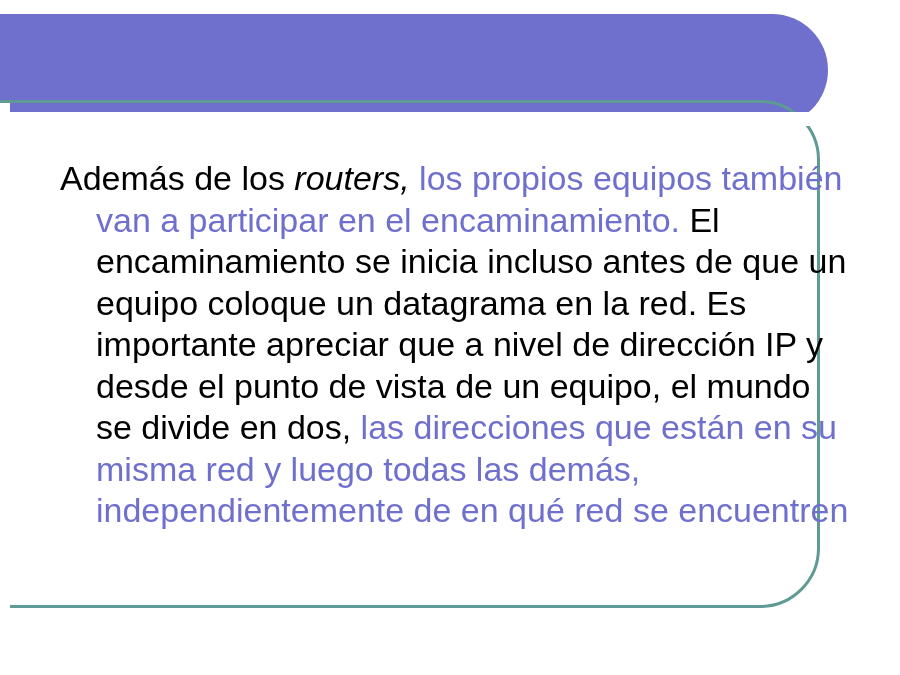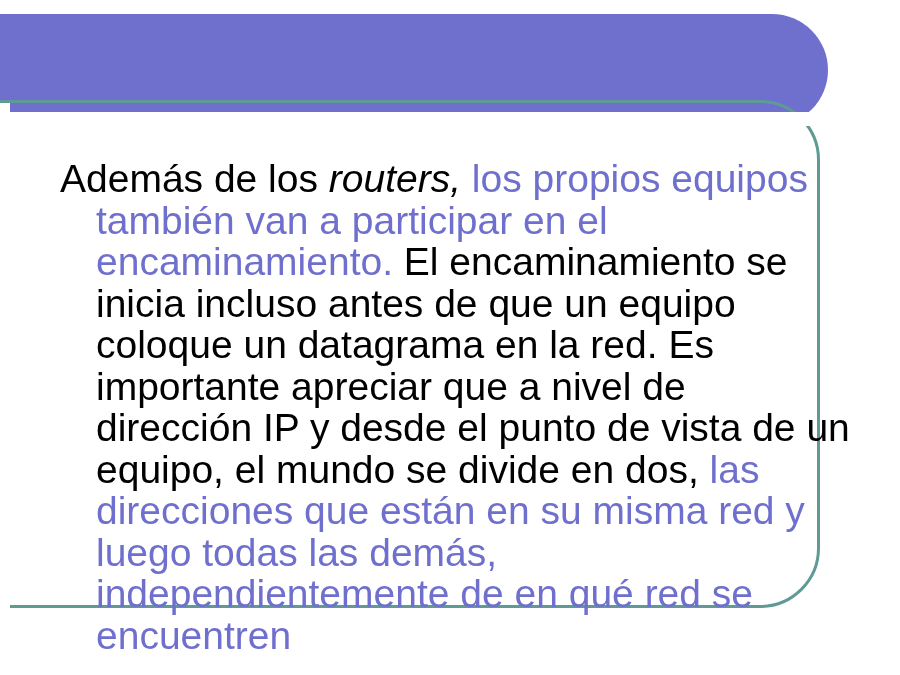--- a/index.html
+++ b/index.html
@@ -76,21 +76,21 @@
     font-size: 34px;
     line-height: 40px;
     font-weight: bold;
   }
 
   .body-text {
     position: absolute;
     left: 60px;
     top: 158px;
     width: 790px;
-    font-size: 39px;
+    font-size: 34px;
     line-height: 41.5px;
     color: #000000;
     text-indent: -36px;
     padding-left: 36px;
     box-sizing: border-box;
   }
 
   .accent {
     color: #6f6fce;
   }

